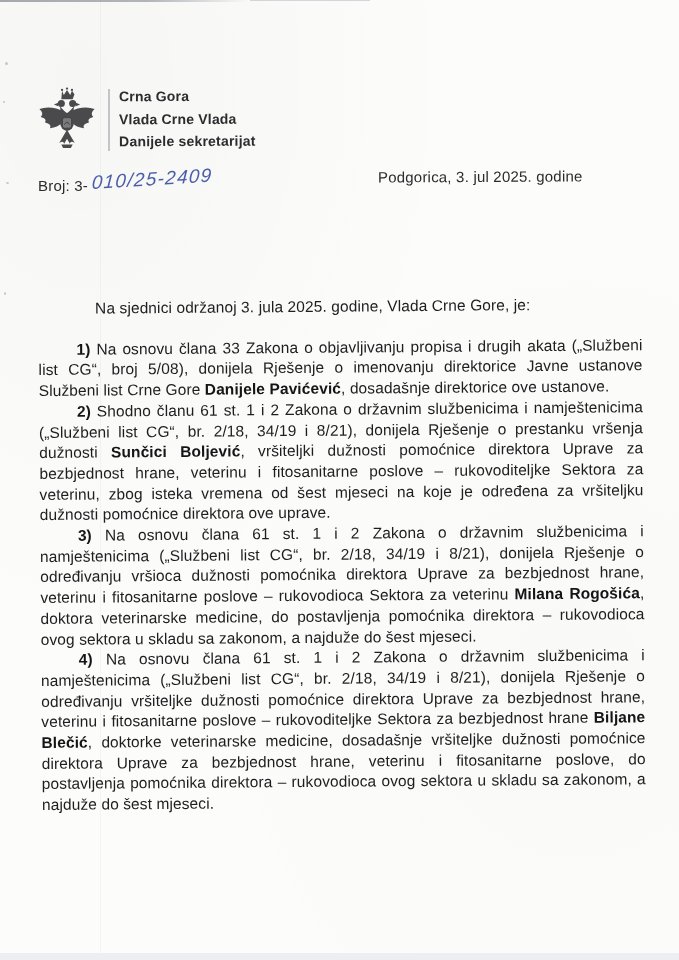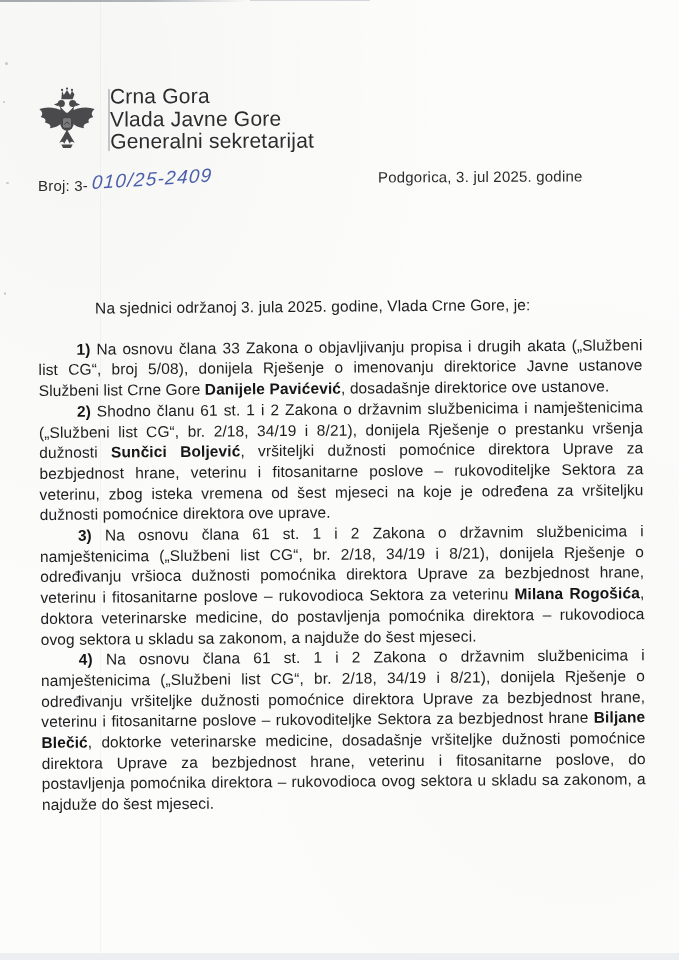--- a/index.html
+++ b/index.html
@@ -39,23 +39,23 @@
   }
   
   .emblem{
     position:absolute;left:35px;top:85px;width:64px;height:68px;
   }
   .header-divider{
     position:absolute;left:108px;top:89px;width:2px;height:62px;
     background:#c3c6c9;
   }
   .org-block{
-    position:absolute;left:110px;top:85px;
-    font-weight:normal;color:#2c2c2e;
-    font-size:21px;line-height:22.5px;letter-spacing:.2px;
+    position:absolute;left:119px;top:85px;
+    font-weight:bold;color:#2c2c2e;
+    font-size:14px;line-height:22.5px;letter-spacing:.2px;
     transform:rotate(-0.25deg);
   }
   .number-line{
     position:absolute;left:38px;top:174px;
     font-size:15px;color:#2b2b2d;letter-spacing:.2px;
     white-space:nowrap;
   }
   .handwritten{
     display:inline-block;
     color:#4b5ea9;
@@ -131,22 +131,22 @@
         <path d="M37 84 h16 l-2.5 5 h-11 z"></path>
       </g>
 
       <rect x="38.5" y="46" width="13" height="15" rx="3.2" fill="#7a7a7c" stroke="#3c3c3e" stroke-width="1.2"></rect>
       <path d="M41.5 56 q3.5 -7 7 0" stroke="#3c3c3e" stroke-width="1.3" fill="none"></path>
     </svg>
   </div>
   <div class="header-divider"></div>
   <div class="org-block">
     <div>Crna Gora</div>
-    <div>Vlada Javne Gore</div>
-    <div>Generalni sekretarijat</div>
+    <div>Vlada Crne Vlada</div>
+    <div>Danijele sekretarijat</div>
   </div>
 
   <div class="number-line">
     <span>Broj: 3-</span><span class="handwritten">010/25-2409</span>
   </div>
   <div class="place-date">Podgorica, 3. jul 2025. godine</div>
 
   <main class="doc-body">
     <p class="intro">Na sjednici održanoj 3. jula 2025. godine, Vlada Crne Gore, je:</p>
     <div>

